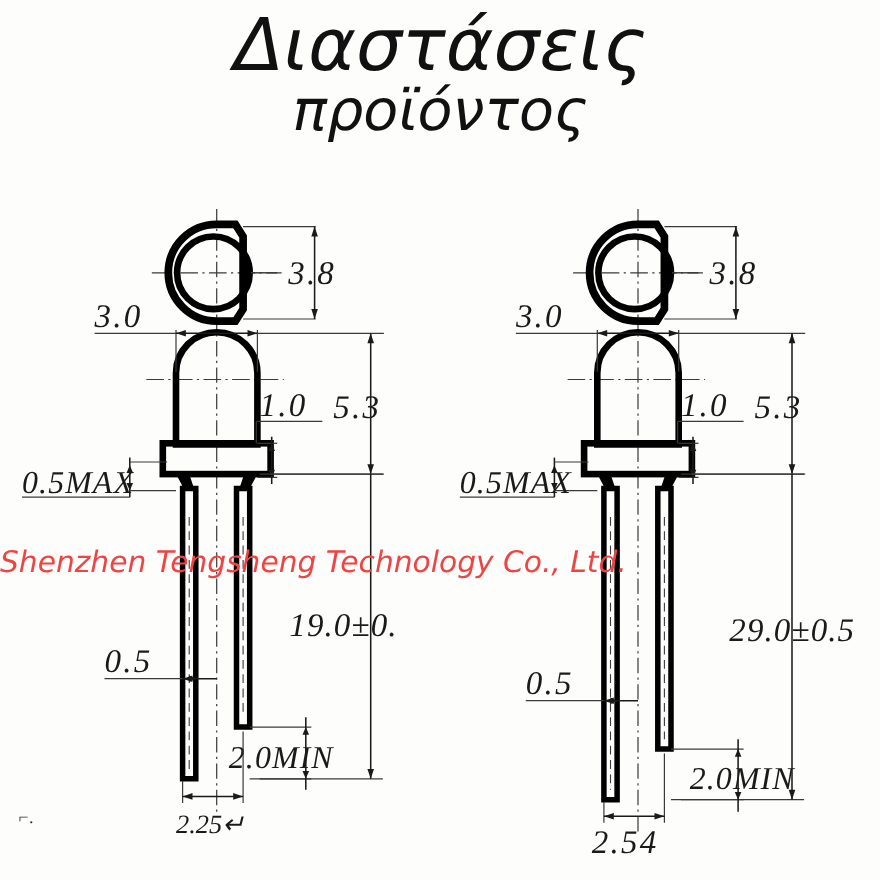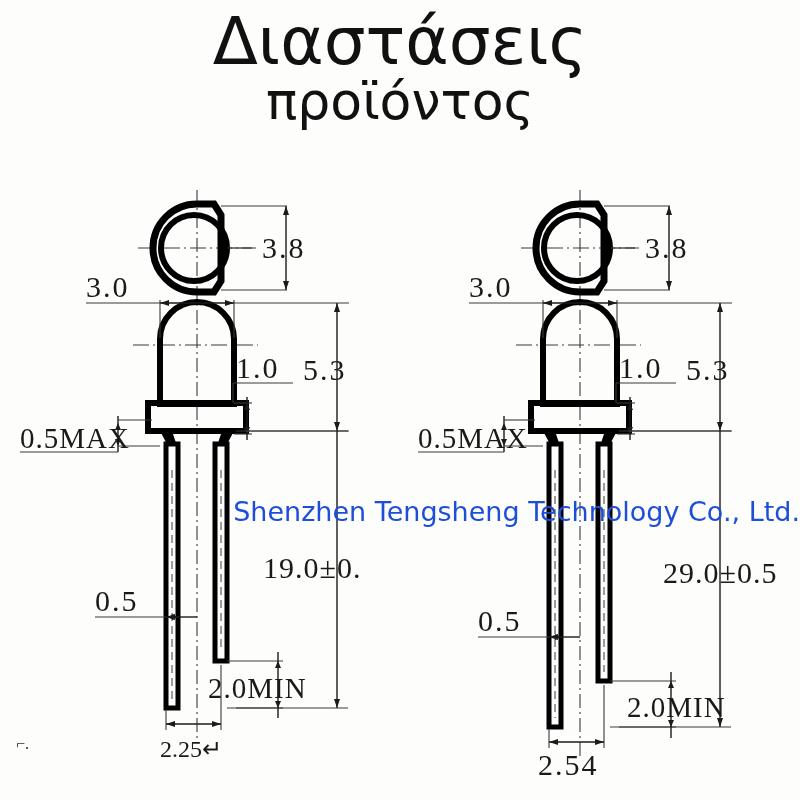--- a/index.html
+++ b/index.html
@@ -3,36 +3,36 @@
 <meta charset="utf-8">
 <style>
   html,body{margin:0;padding:0;}
   body{
     width:800px;height:800px;
     background:#fdfdfc;
     font-family:"Liberation Serif", serif;
     overflow:hidden;
     position:relative;
   }
-  #stage{position:relative;width:679px;height:800px;}
+  #stage{position:relative;width:679px;height:800px;font-style:italic;}
   #title{
     position:absolute;left:0;top:8px;width:800px;
     text-align:center;
     font-family:"DejaVu Sans", sans-serif;
     color:#111;
     line-height:1.02;
   }
   #title .l1{display:block;font-size:66px;letter-spacing:0px;}
   #title .l2{display:block;font-size:52px;letter-spacing:0px;}
   #watermark{
     position:absolute;left:0;top:496px;width:800px;
-    text-align:right;
+    text-align:left;
     font-family:"DejaVu Sans", sans-serif;
     font-size:27px;
-    color:#1d4ed8;
+    color:#ef4444;
     white-space:nowrap;
     z-index:40;
     pointer-events:none;
   }
   #cornermark{
     position:absolute;left:16px;top:735px;
     font-family:"Liberation Serif", serif;
     font-size:16px;color:#2a2a2a;
   }
   svg{position:absolute;left:0;top:0;}

